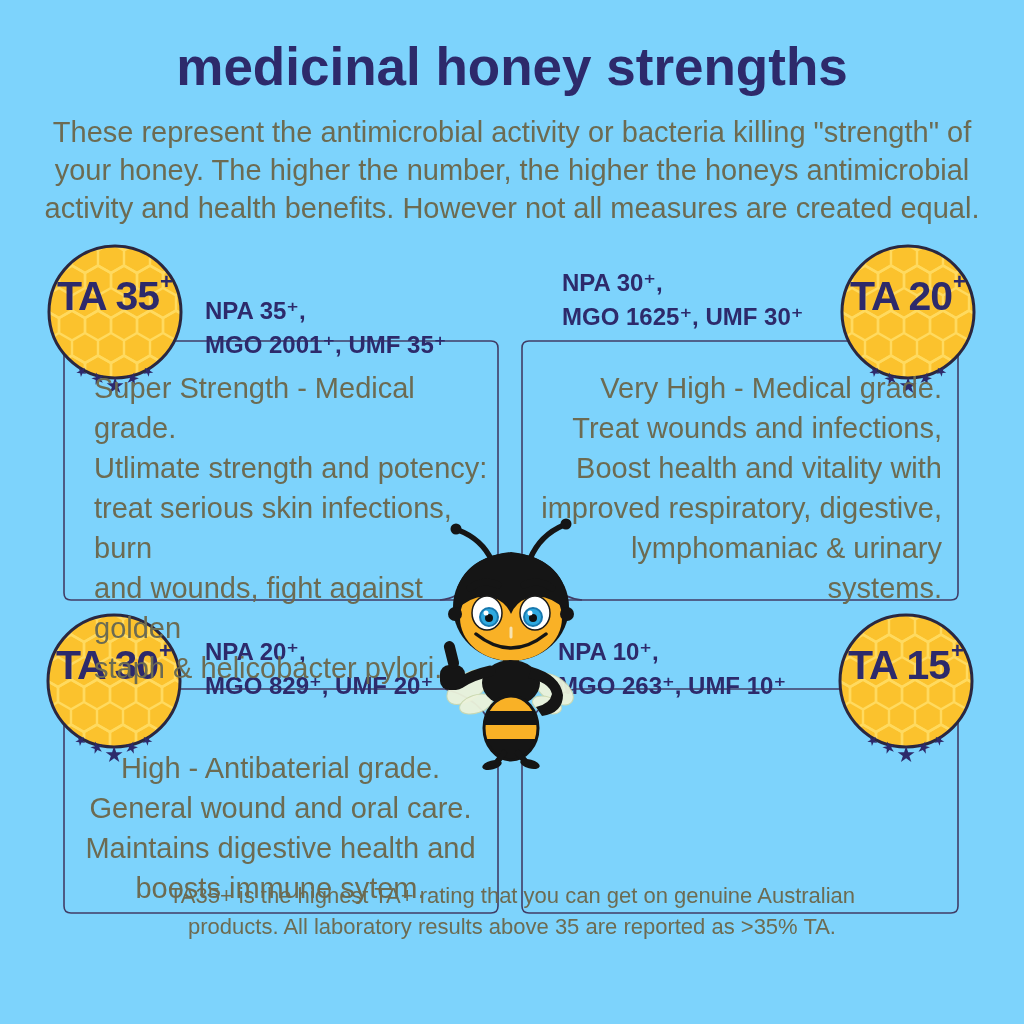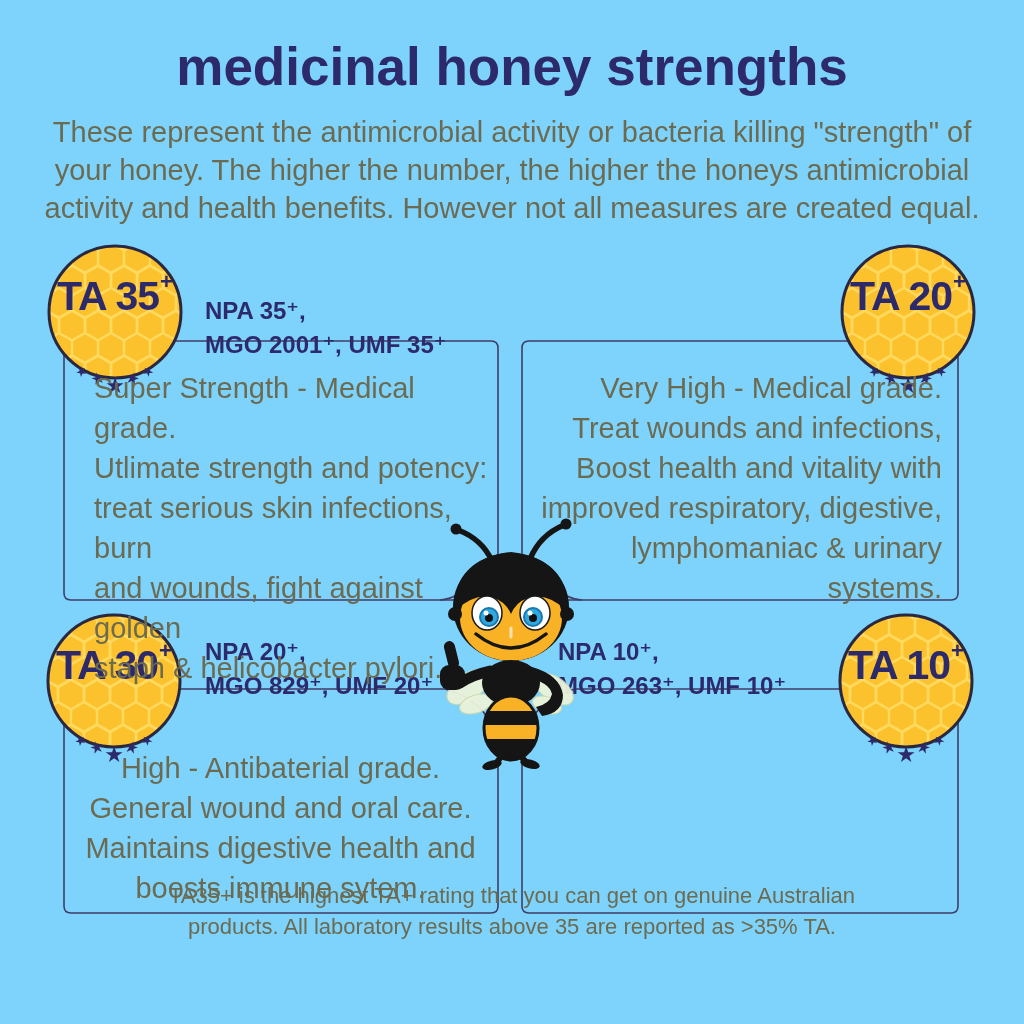--- a/index.html
+++ b/index.html
@@ -154,34 +154,35 @@
   </div>
 
   <div class="badge b-br">
     <svg class="bg" width="138" height="138" viewBox="0 0 138 138">
       <circle cx="69" cy="69" r="66" fill="#FBC22D"></circle>
       <circle cx="69" cy="69" r="66" fill="url(#hexpat)"></circle>
       <circle cx="69" cy="69" r="66" stroke="#2A2740" stroke-width="3" fill="none"></circle>
     </svg>
     <div class="badge-inner">
       <div class="badge-text">
-          <span>TA 10</span>
+          <span>TA 15</span>
           <span class="badge-plus">+</span>
         </div>
       <div class="stars">
           <span class="star s1"></span>
           <span class="star s2"></span>
           <span class="star s3"></span>
           <span class="star s4"></span>
           <span class="star s5"></span>
         </div>
     </div>
   </div>
 
   <div class="ratings r-tl">NPA 35⁺,<br>MGO 2001⁺, UMF 35⁺</div>
+  <div class="ratings r-tr">NPA 30⁺,<br>MGO 1625⁺, UMF 30⁺</div>
   <div class="ratings r-bl">NPA 20⁺,<br>MGO 829⁺, UMF 20⁺</div>
   <div class="ratings r-br">NPA 10⁺,<br>MGO 263⁺, UMF 10⁺</div>
 
   <div class="desc d-tl">Super Strength - Medical grade.<br>Utlimate strength and potency:<br>treat serious skin infections, burn<br>and wounds, fight against golden<br>staph &amp; helicobacter pylori.</div>
   <div class="desc d-tr">Very High - Medical grade.<br>Treat wounds and infections,<br>Boost health and vitality with<br>improved respiratory, digestive,<br>lymphomaniac &amp; urinary systems.</div>
   <div class="desc d-bl">High - Antibaterial grade.<br>General wound and oral care.<br>Maintains digestive health and<br>boosts immune sytem.</div>
 
   <svg class="bee" width="170" height="260" viewBox="0 0 170 260">
     <g stroke="#151515" stroke-width="5.5" stroke-linecap="round" fill="none">
       <path d="M66 46 Q56 24 32 15"></path>

